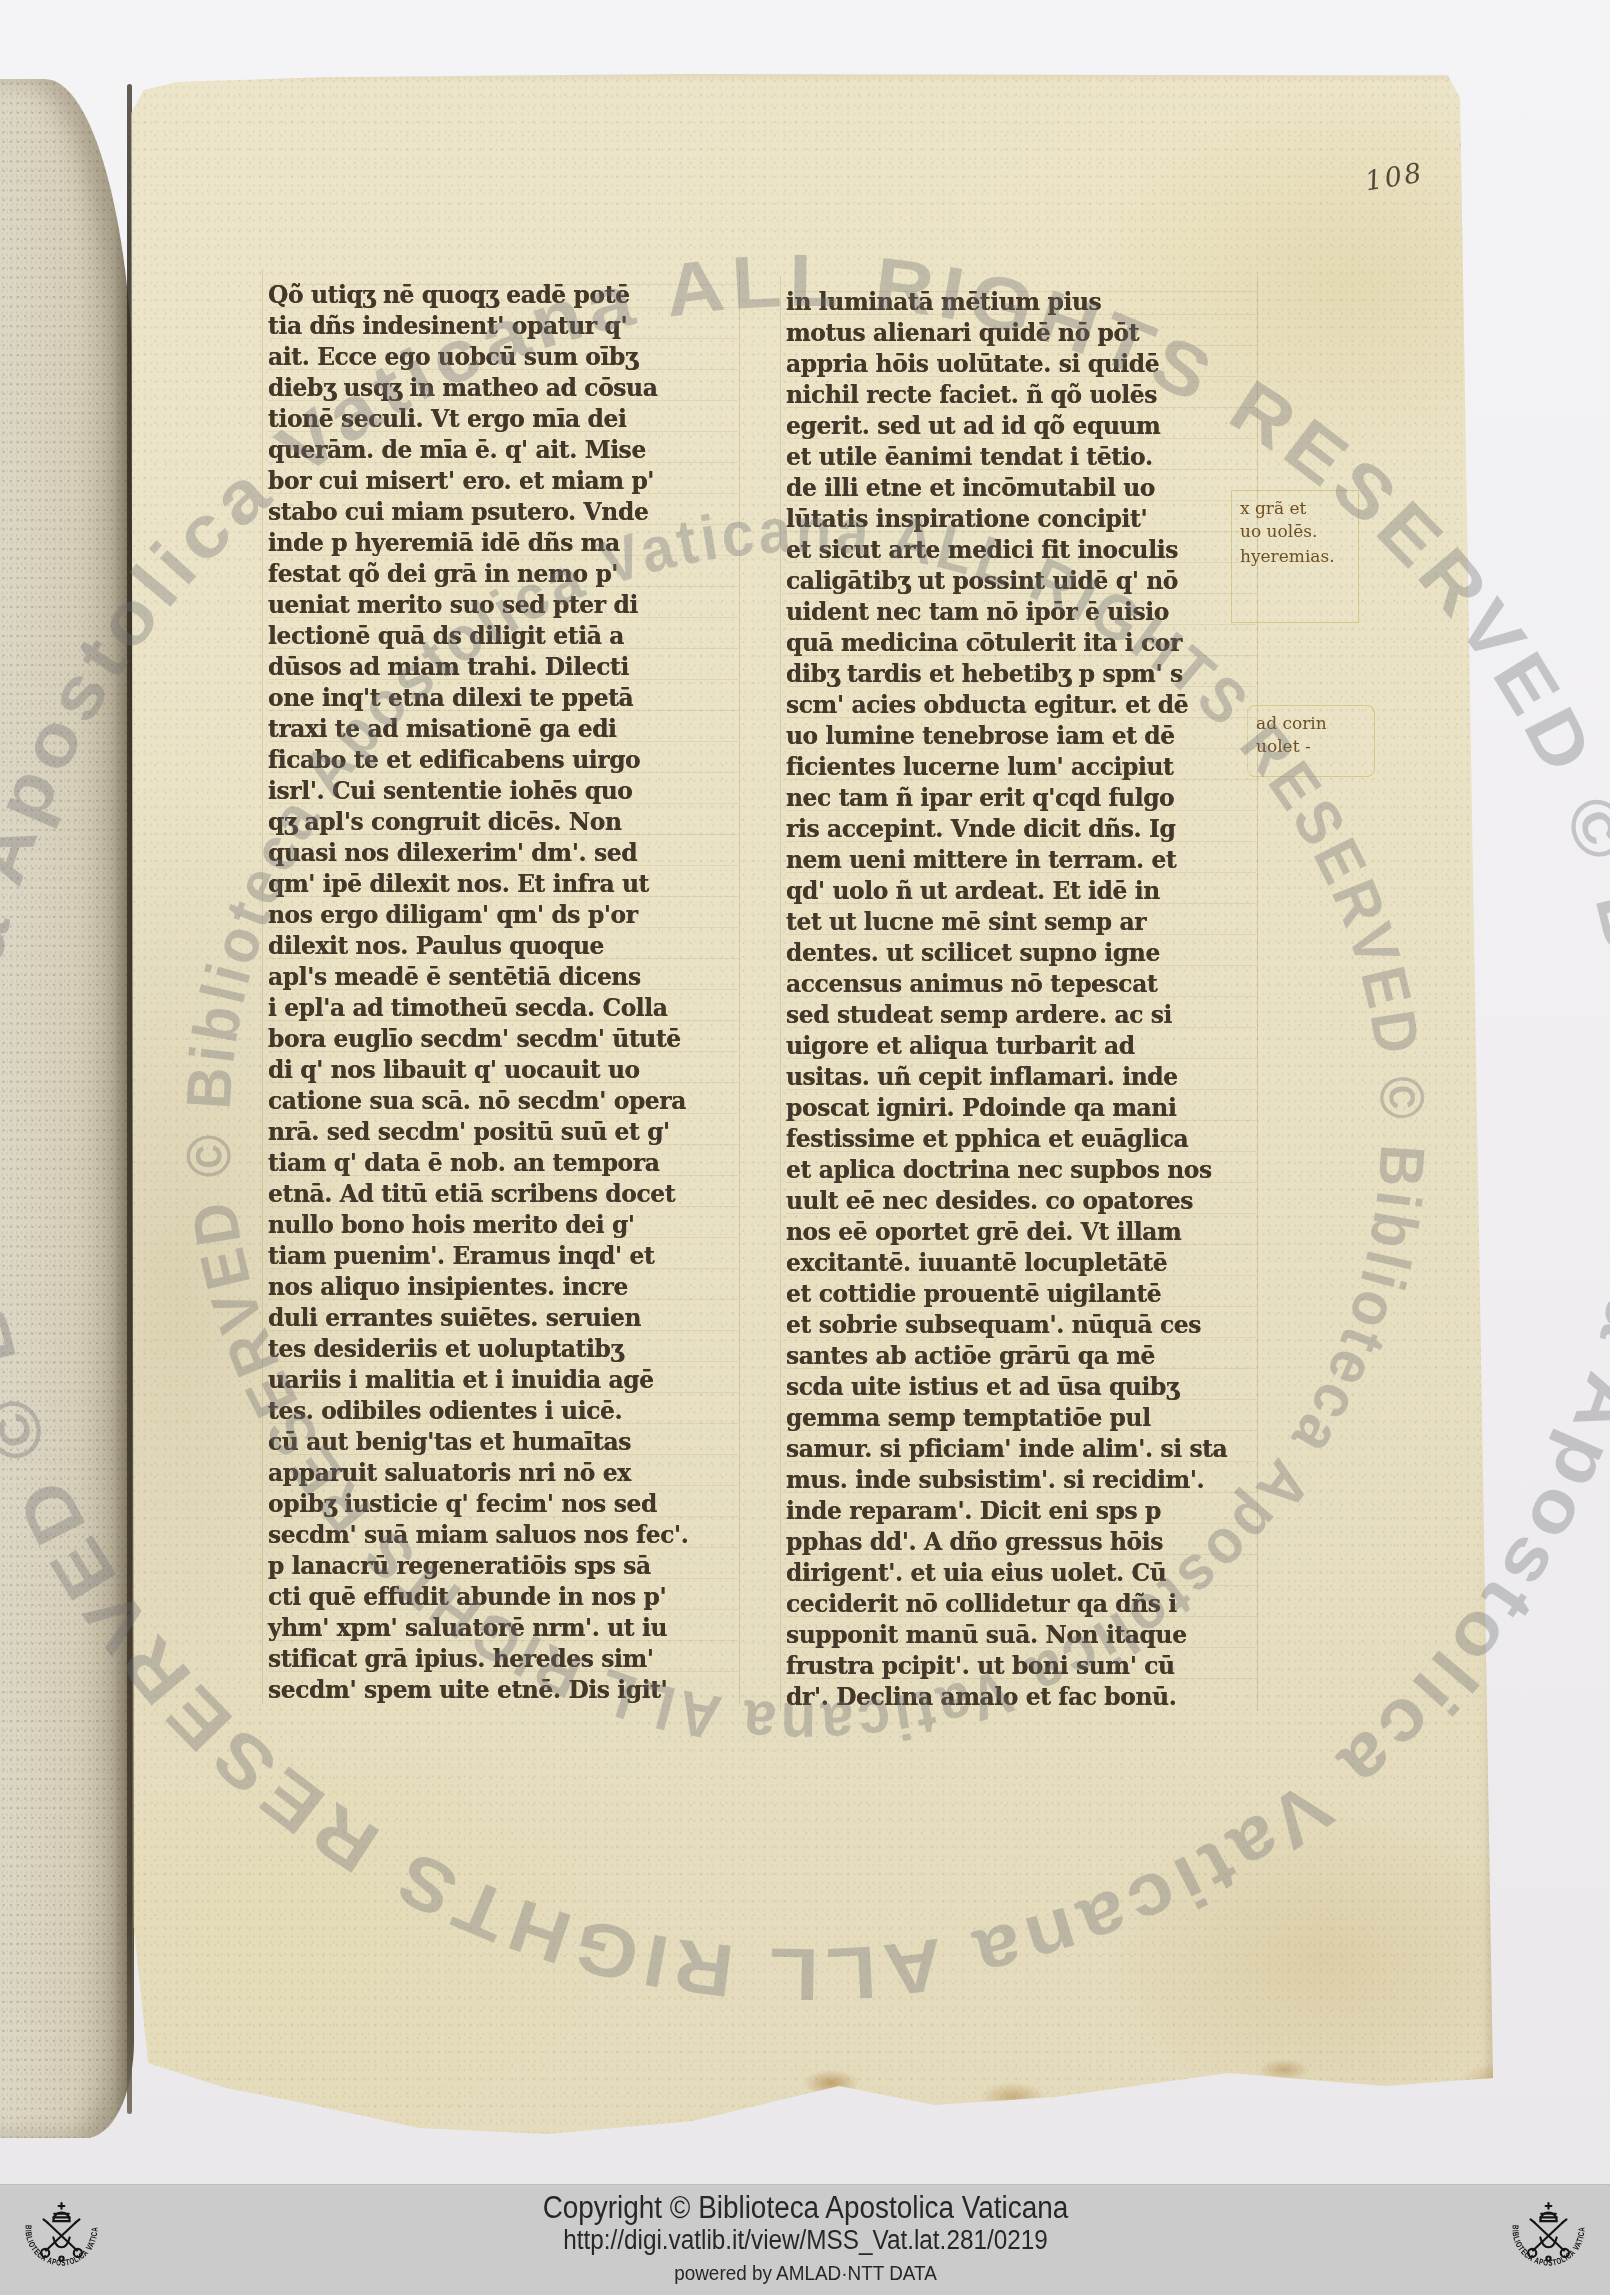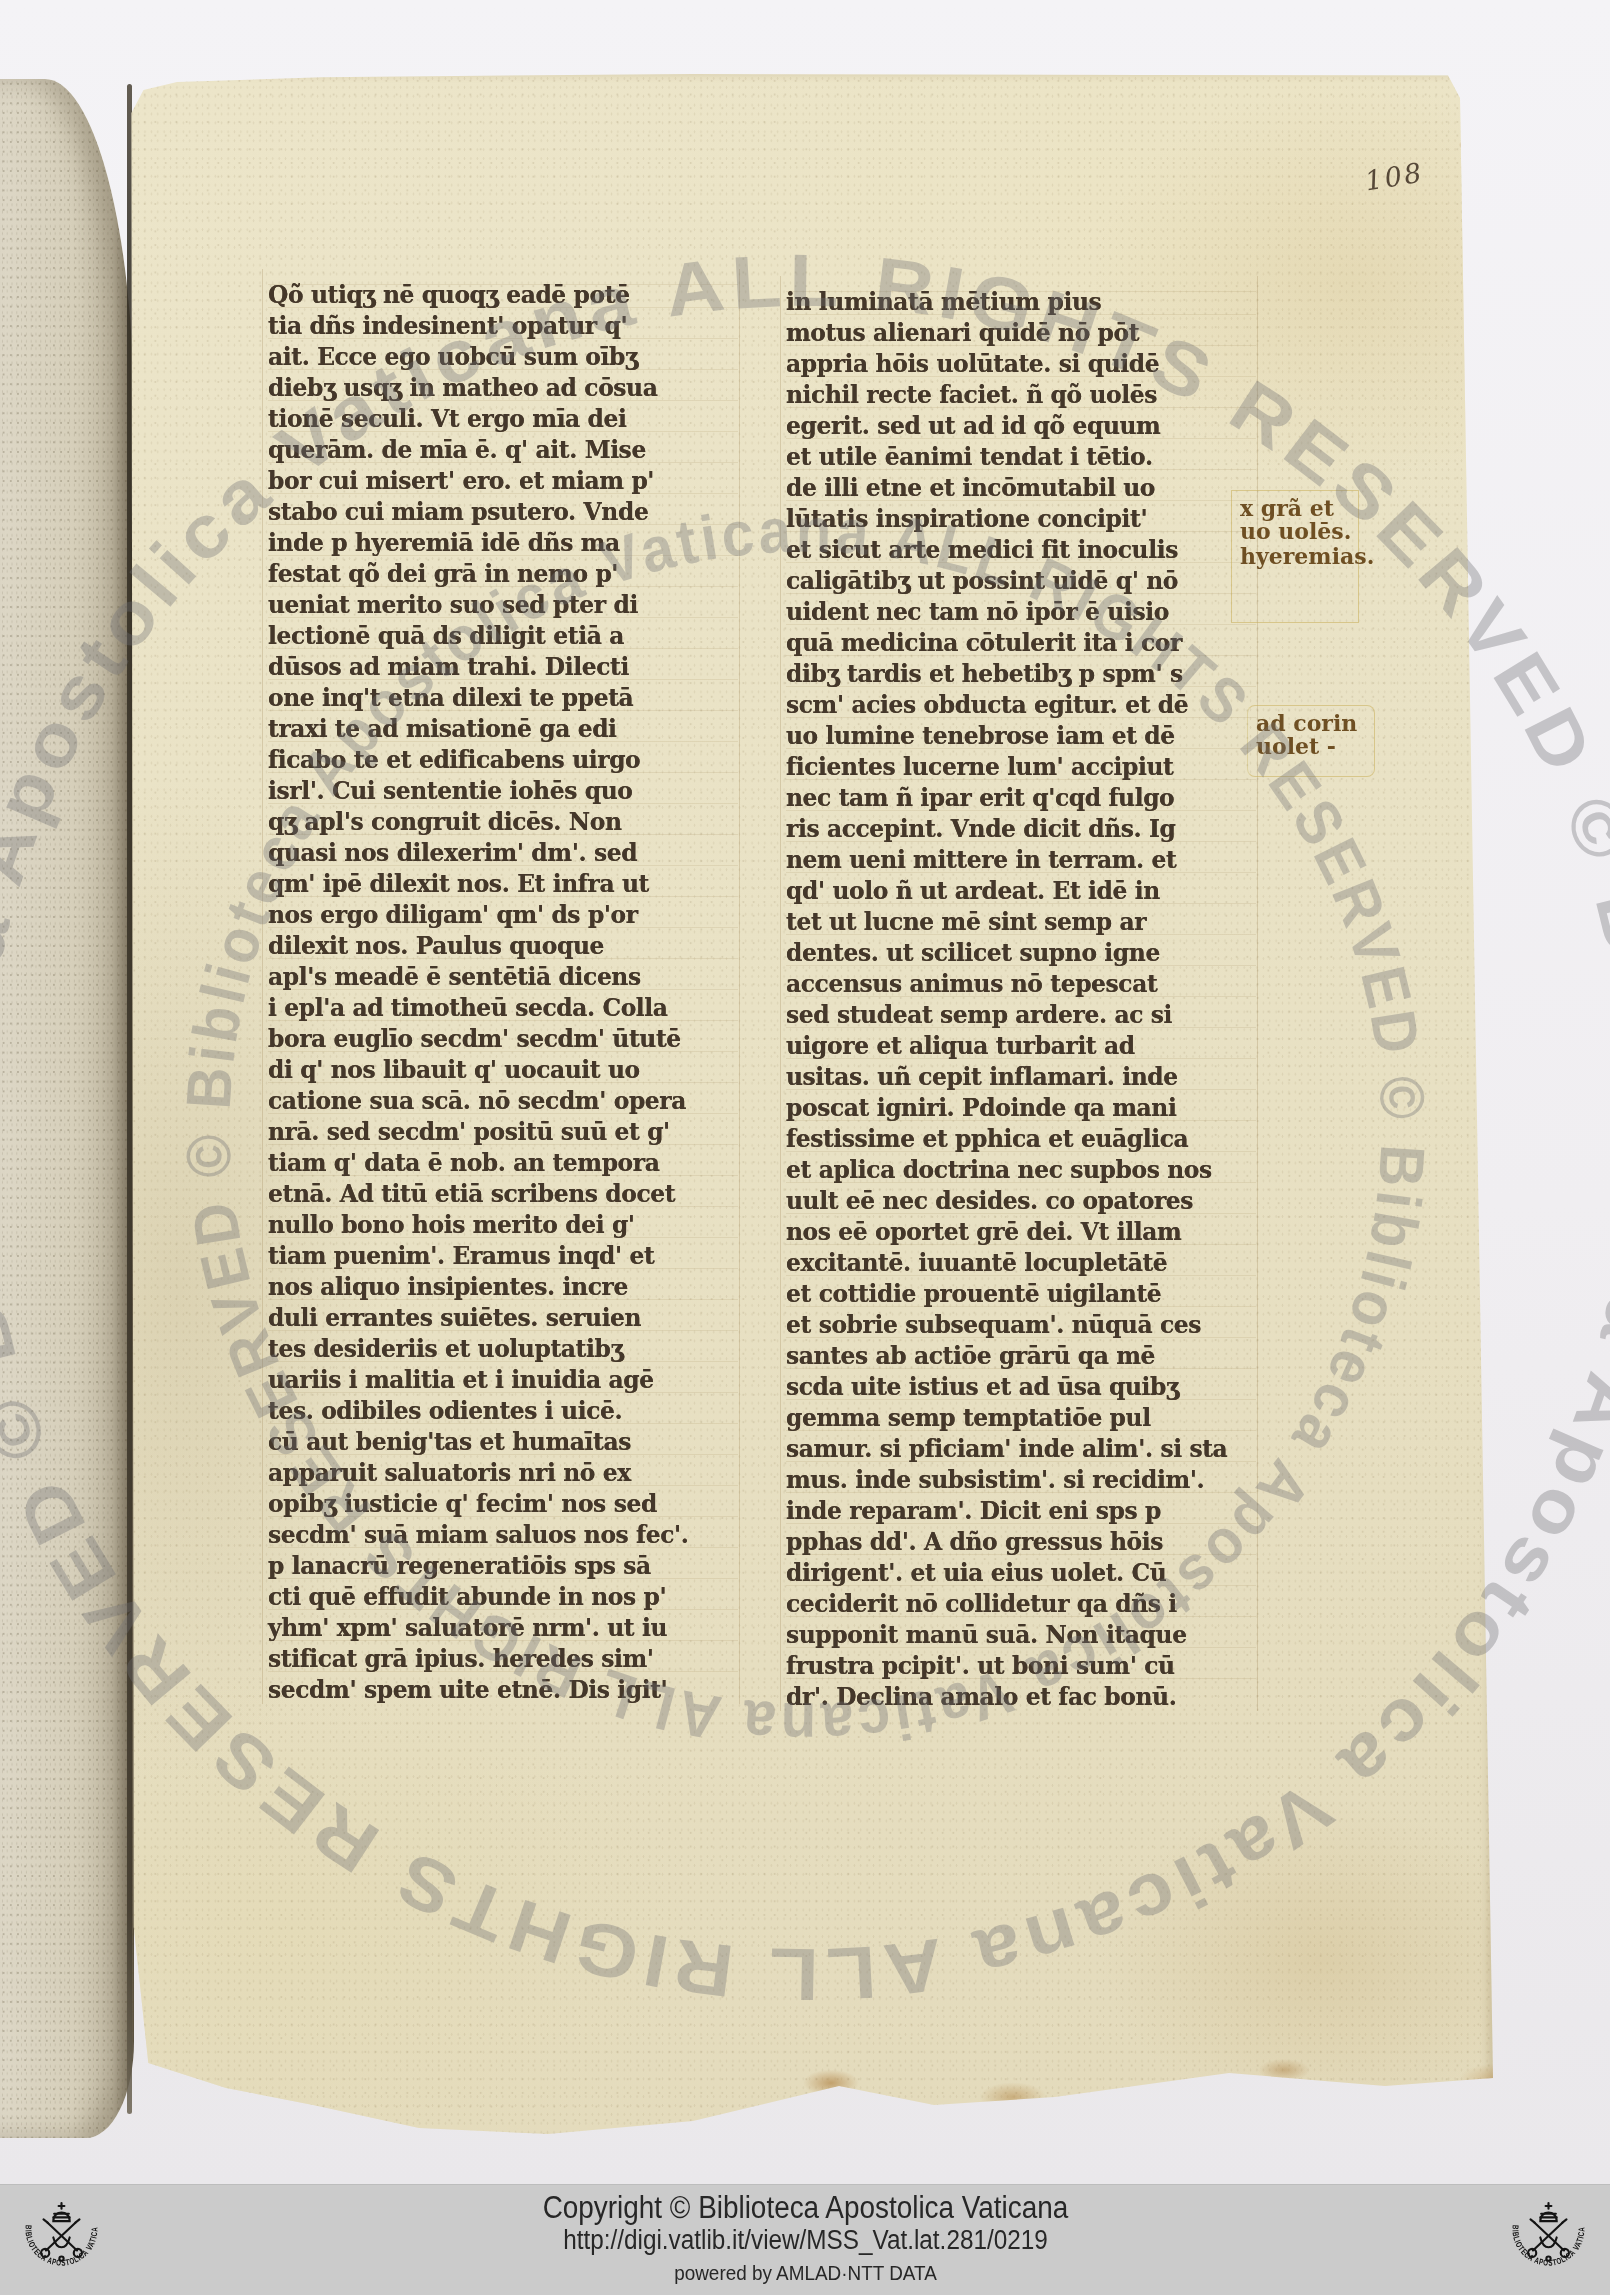--- a/index.html
+++ b/index.html
@@ -52,21 +52,21 @@
        background:repeating-linear-gradient(to bottom,rgba(155,130,80,.15) 0 0.8px,transparent 0.8px 31px);
        background-position:0 27px;text-shadow:0 0 0.5px rgba(60,45,25,.8);}
   .col1{left:139px;top:206px;height:1418px;}
   .col2{left:657px;top:213px;height:1418px;}
   .col::before,.col::after{content:"";position:absolute;top:-11.3px;bottom:-6.4px;width:0.8px;
        background:rgba(150,125,75,.25);}
   .col::before{left:-6.4px;} .col::after{right:-1.6px;}
   .tl{height:31px;}
   
   .note{position:absolute;font-family:"DejaVu Serif","Liberation Serif",serif;
-        color:#6e4f23;font-size:22px;line-height:22.6px;font-weight:bold;
+        color:#6e4f23;font-size:17px;line-height:22.6px;font-weight:normal;
         border:0.8px solid rgba(200,175,90,.55);padding:6.4px 4.8px 3.2px 8px;white-space:nowrap;}
   .note1{left:1102px;top:416px;width:113px;height:121px;}
   .note1 .nl:nth-child(3){margin-top:2px;}
   .note2{left:1118px;top:631px;width:113px;height:60px;border-left-color:rgba(200,175,90,.35);border-radius:8px;}
   .folio{position:absolute;left:1236px;top:87px;
          font-family:"DejaVu Serif","Liberation Serif",serif;font-style:italic;
          font-size:27px;color:#564838;transform:rotate(-9deg);letter-spacing:2.4px;}
   
   .wm{position:absolute;left:0;top:0;pointer-events:none;}
   .wm text{font-family:"Liberation Sans",sans-serif;font-weight:600;

